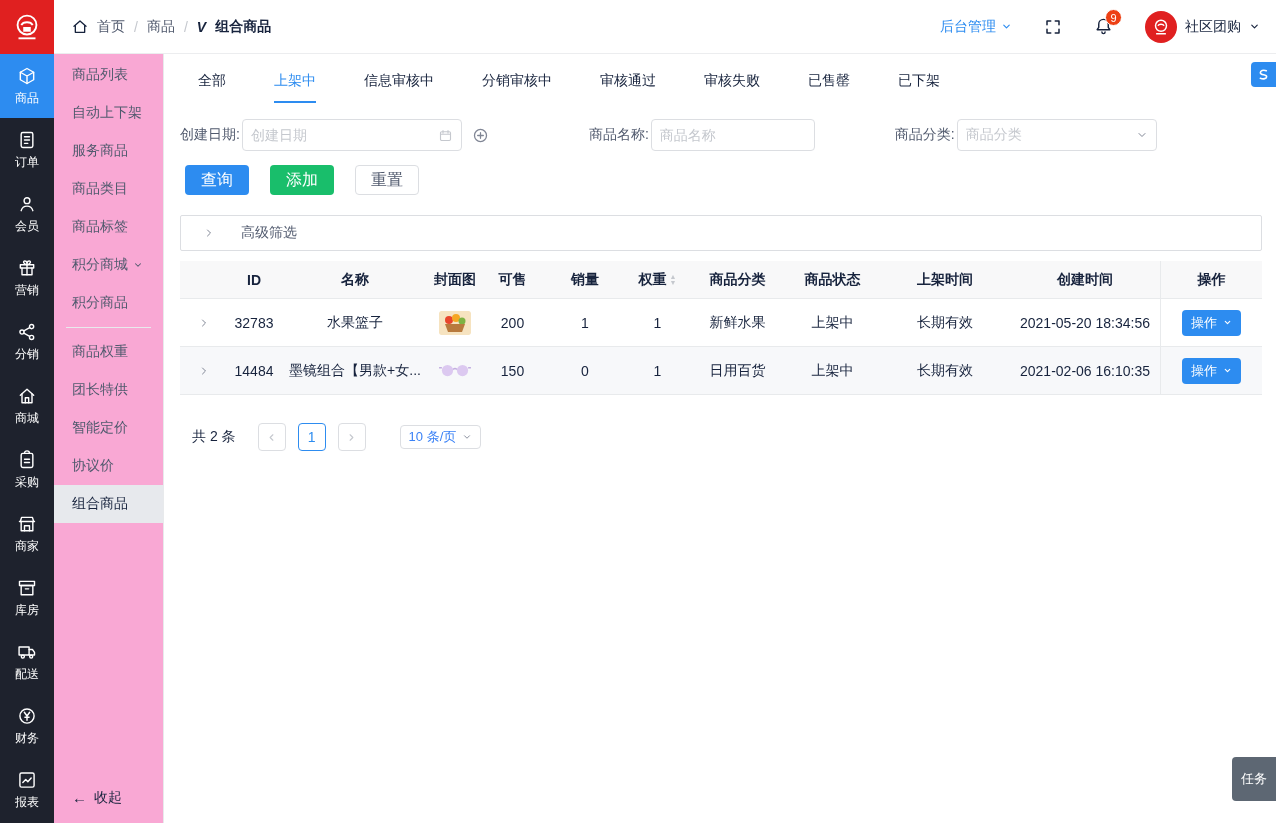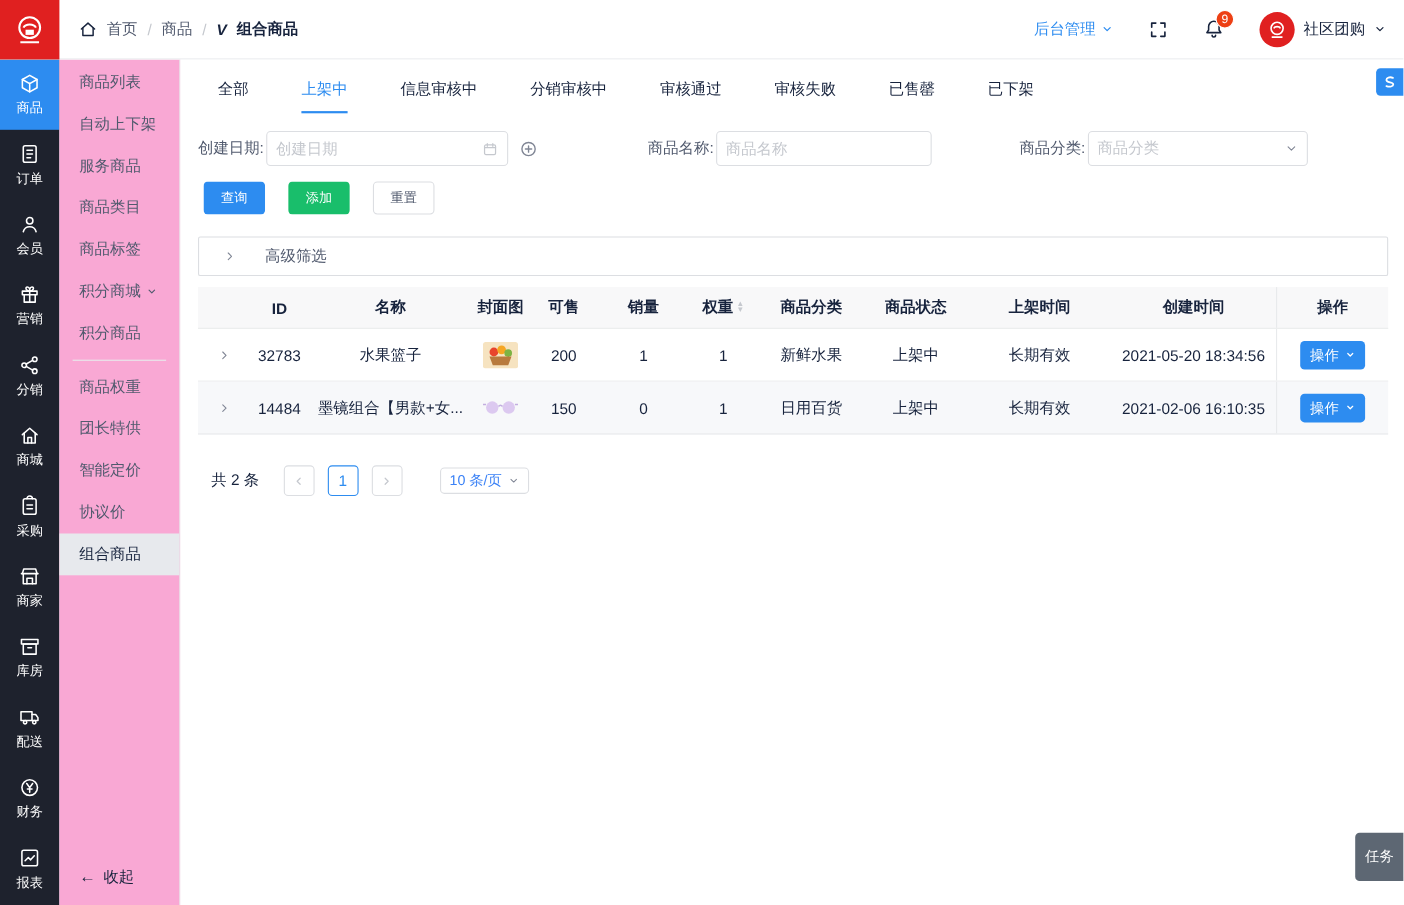--- a/index.html
+++ b/index.html
@@ -50,30 +50,30 @@
   .tabs { display:flex; gap:48px; padding:18px 0 0 18px; }
   .tab { padding-bottom:11px; cursor:pointer; color:#17233d; border-bottom:2px solid transparent; }
   .tab.active { color:#2d8cf0; border-bottom-color:#2d8cf0; }
 
   .filter-row { display:flex; align-items:center; margin-top:16px; }
   .f-label { color:#515a6e; flex:0 0 auto; }
   .input-box { height:32px; border:1px solid #dcdee2; border-radius:4px; background:#fff; display:flex; align-items:center; padding:0 8px; }
   .input-box input { border:none; outline:none; flex:1; min-width:0; font:inherit; color:#515a6e; background:transparent; }
   .input-box input::placeholder { color:#c5c8ce; }
   .date-box { width:220px; margin-left:2px; }
-  .name-box { width:196px; margin-left:2px; }
+  .name-box { width:164px; margin-left:2px; }
   .name-label { margin-left:100px; }
   .cat-label { margin-left:80px; }
   .select-box { width:200px; margin-left:2px; justify-content:space-between; cursor:pointer; }
   .select-ph { color:#c5c8ce; }
   .in-icon { color:#c5c8ce; flex:0 0 auto; }
   .plus-btn { margin-left:10px; color:#808695; cursor:pointer; }
 
   .btn-row { display:flex; gap:21px; margin-top:14px; margin-left:5px; }
-  .btn { height:30px; padding:0 15px; border-radius:4px; border:1px solid transparent; font-size:12px; display:flex; align-items:center; cursor:pointer; }
+  .btn { height:30px; padding:0 15px; border-radius:4px; border:1px solid transparent; font-size:16px; display:flex; align-items:center; cursor:pointer; }
   .btn-primary { background:#2d8cf0; color:#fff; }
   .btn-success { background:#19be6b; color:#fff; }
   .btn-default { background:#fff; border-color:#dcdee2; color:#515a6e; }
 
   .advanced { margin-top:20px; height:36px; border:1px solid #dcdee2; border-radius:2px; display:flex; align-items:center; padding-left:22px; gap:26px; color:#515a6e; cursor:pointer; }
   .chev { color:#808695; }
 
   
   .table { margin-top:10px; }
   .tr { display:flex; align-items:stretch; border-bottom:1px solid #e8eaec; height:48px; background:#fff; }

